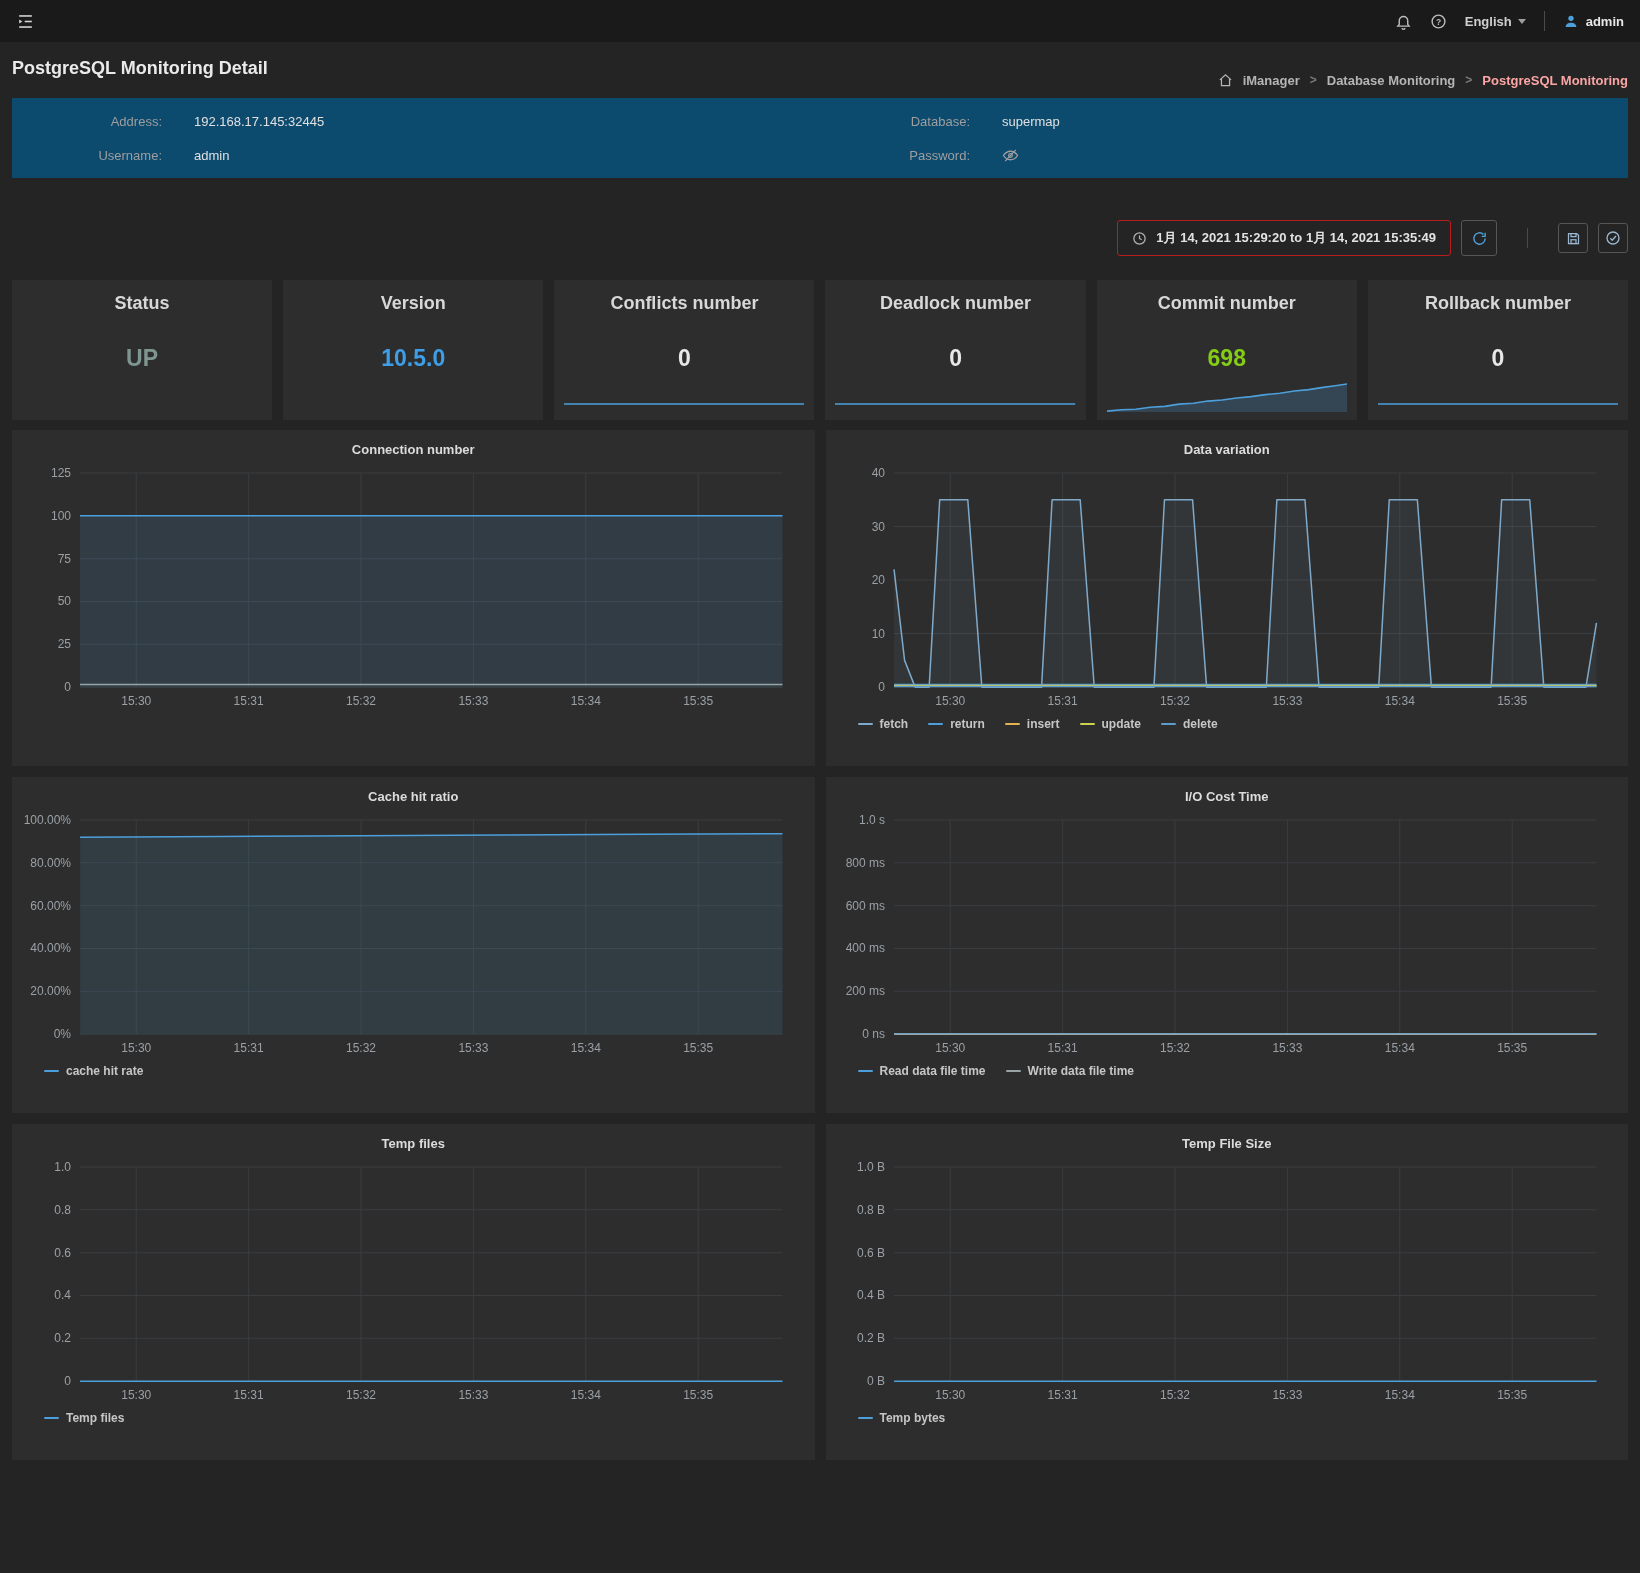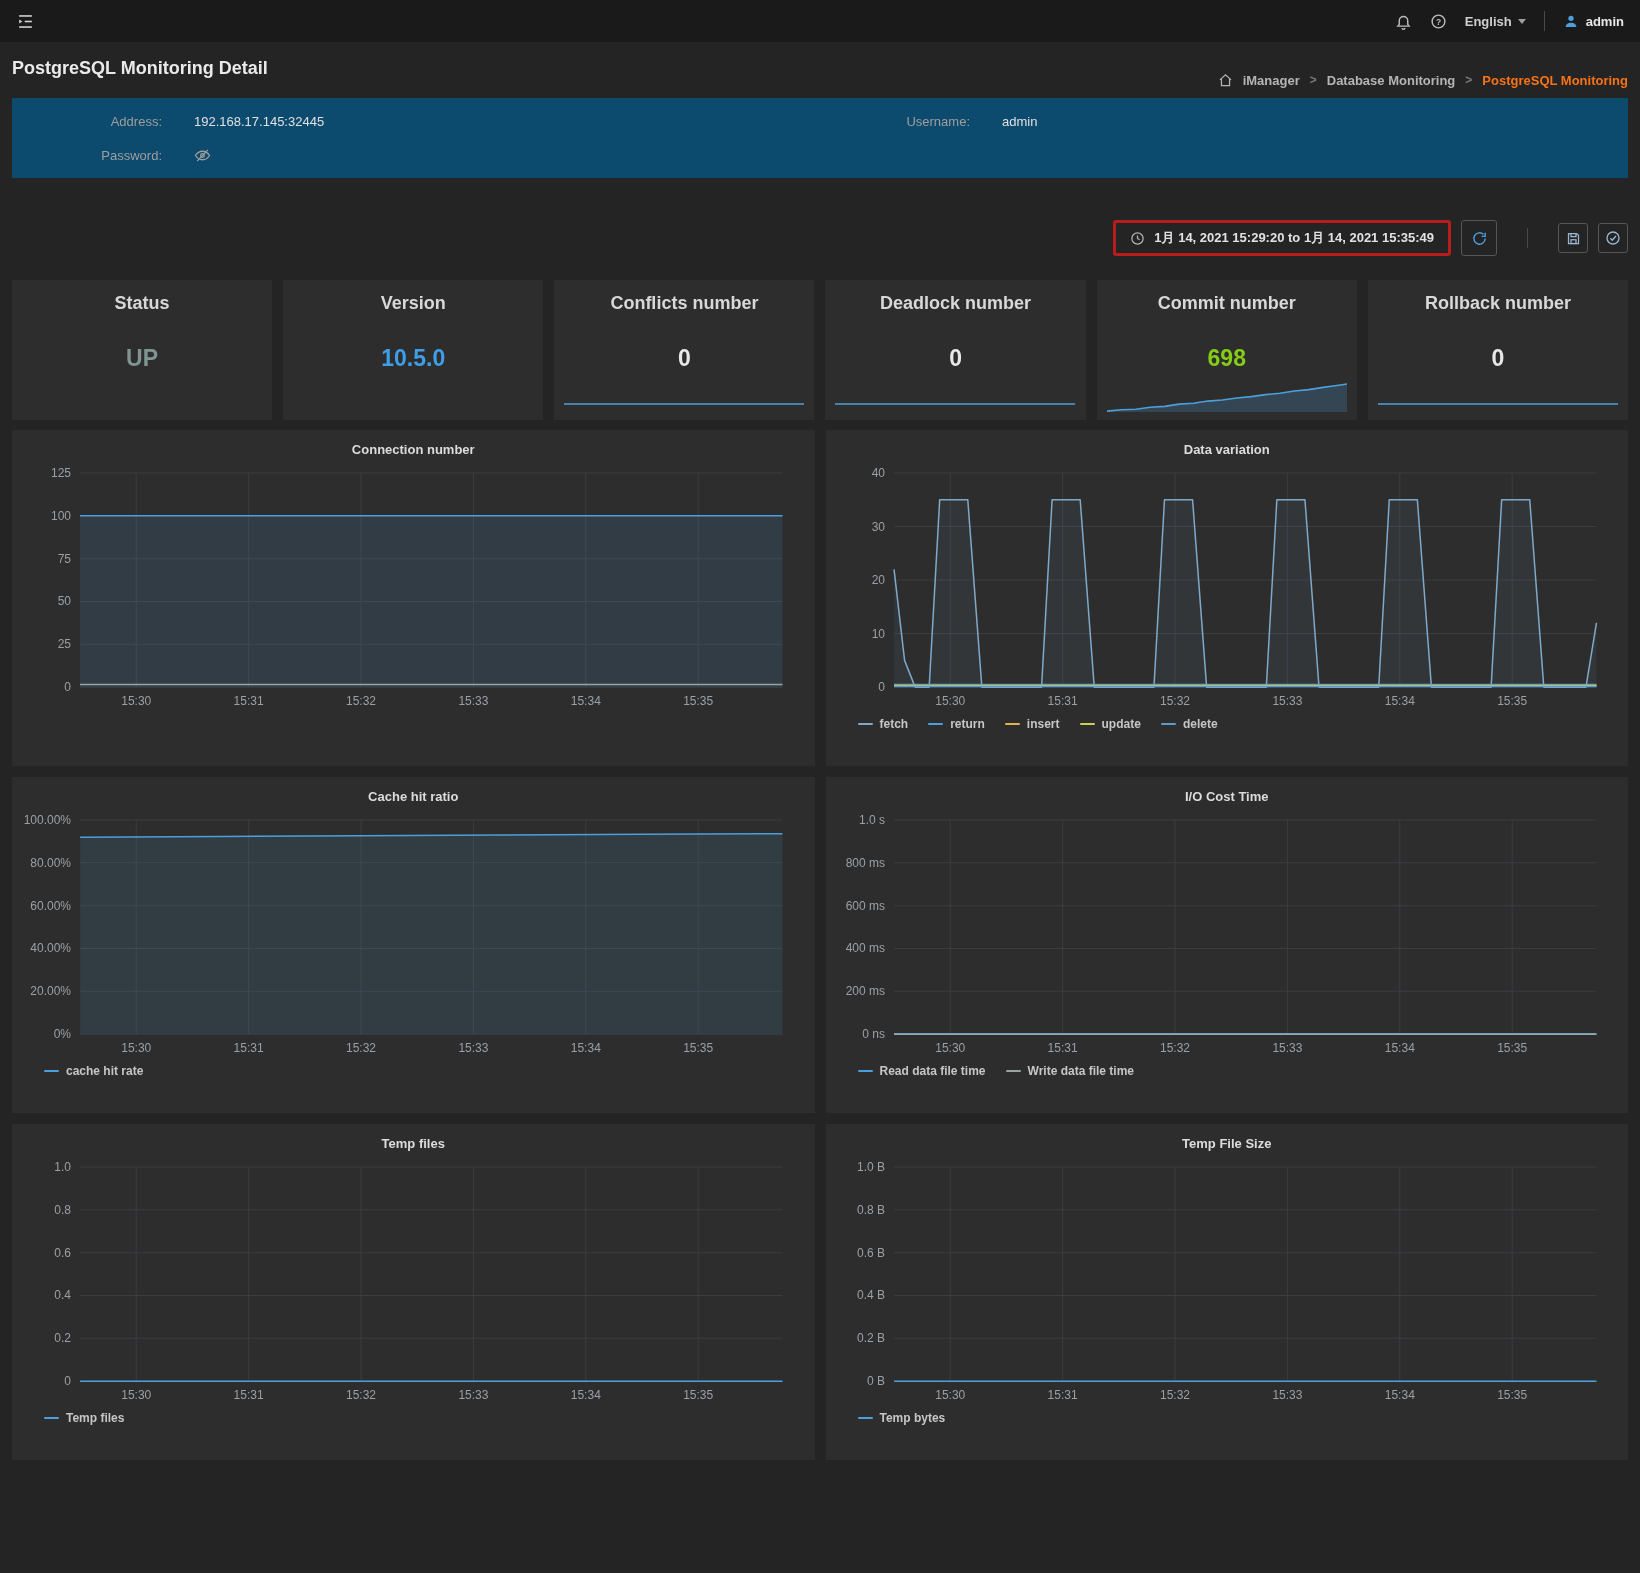--- a/index.html
+++ b/index.html
@@ -26,39 +26,39 @@
 
   
   .page-header {
     height:52px; display:flex; align-items:center; justify-content:space-between;
     padding:0 12px;
   }
   .page-title { font-size:18px; font-weight:bold; color:#eaeaea; }
   .breadcrumb { display:flex; align-items:center; gap:10px; font-size:13px; font-weight:bold; color:#b5b5b5;margin-top:24px; }
   .breadcrumb .sep { color:#7a7a7a; font-size:12px; }
   .breadcrumb .crumb { cursor:pointer; }
-  .breadcrumb .crumb.last { color:#f97316; cursor:default; }
+  .breadcrumb .crumb.last { color:#fca5a5; cursor:default; }
 
   
   .info-panel {
     margin:4px 12px 0 12px; background:#0c4a6e; padding:16px 0 14px 0;
     display:grid; grid-template-columns:1fr 1fr; row-gap:18px;
   }
   .info-row { display:flex; align-items:center; }
   .info-label { flex:0 0 150px; text-align:right; color:#9e9e9e; font-size:13px; }
   .info-value { margin-left:32px; color:#e0e0e0; font-size:13px; }
 
   
   .toolbar {
     margin:42px 12px 0 12px; height:36px;
     display:flex; align-items:center; justify-content:flex-end; gap:10px;
   }
   .time-range {
     display:flex; align-items:center; gap:9px; height:36px;
-    border:3px solid #b91c1c; border-radius:3px; padding:0 14px;
+    border:1px solid #b91c1c; border-radius:3px; padding:0 14px;
     font-size:13px; font-weight:bold; color:#e2e2e2; cursor:pointer;
   }
   .sq-btn {
     width:36px; height:36px; border:1px solid #565656; border-radius:3px;
     display:flex; align-items:center; justify-content:center; cursor:pointer; background:transparent;
   }
   .sq-btn.small { width:30px; height:30px; }
   .toolbar .gap { width:10px; }
 
   
@@ -144,20 +144,24 @@
     <span class="crumb">Database Monitoring</span>
     <span class="sep">&gt;</span>
     <span class="crumb last">PostgreSQL Monitoring</span>
   </div>
 </div>
 
 <div class="info-panel">
   <div class="info-row">
     <span class="info-label">Address:</span>
     <span class="info-value">192.168.17.145:32445</span>
+  </div>
+  <div class="info-row">
+    <span class="info-label">Database:</span>
+    <span class="info-value">supermap</span>
   </div>
   <div class="info-row">
     <span class="info-label">Username:</span>
     <span class="info-value">admin</span>
   </div>
   <div class="info-row">
     <span class="info-label">Password:</span>
     <span class="info-value icon-btn">
       <svg width="17" height="17" viewBox="0 0 24 24" fill="none" stroke="#9e9e9e" stroke-width="1.8">
         <path d="M2 12s4-6 10-6 10 6 10 6-4 6-10 6S2 12 2 12z"></path>

